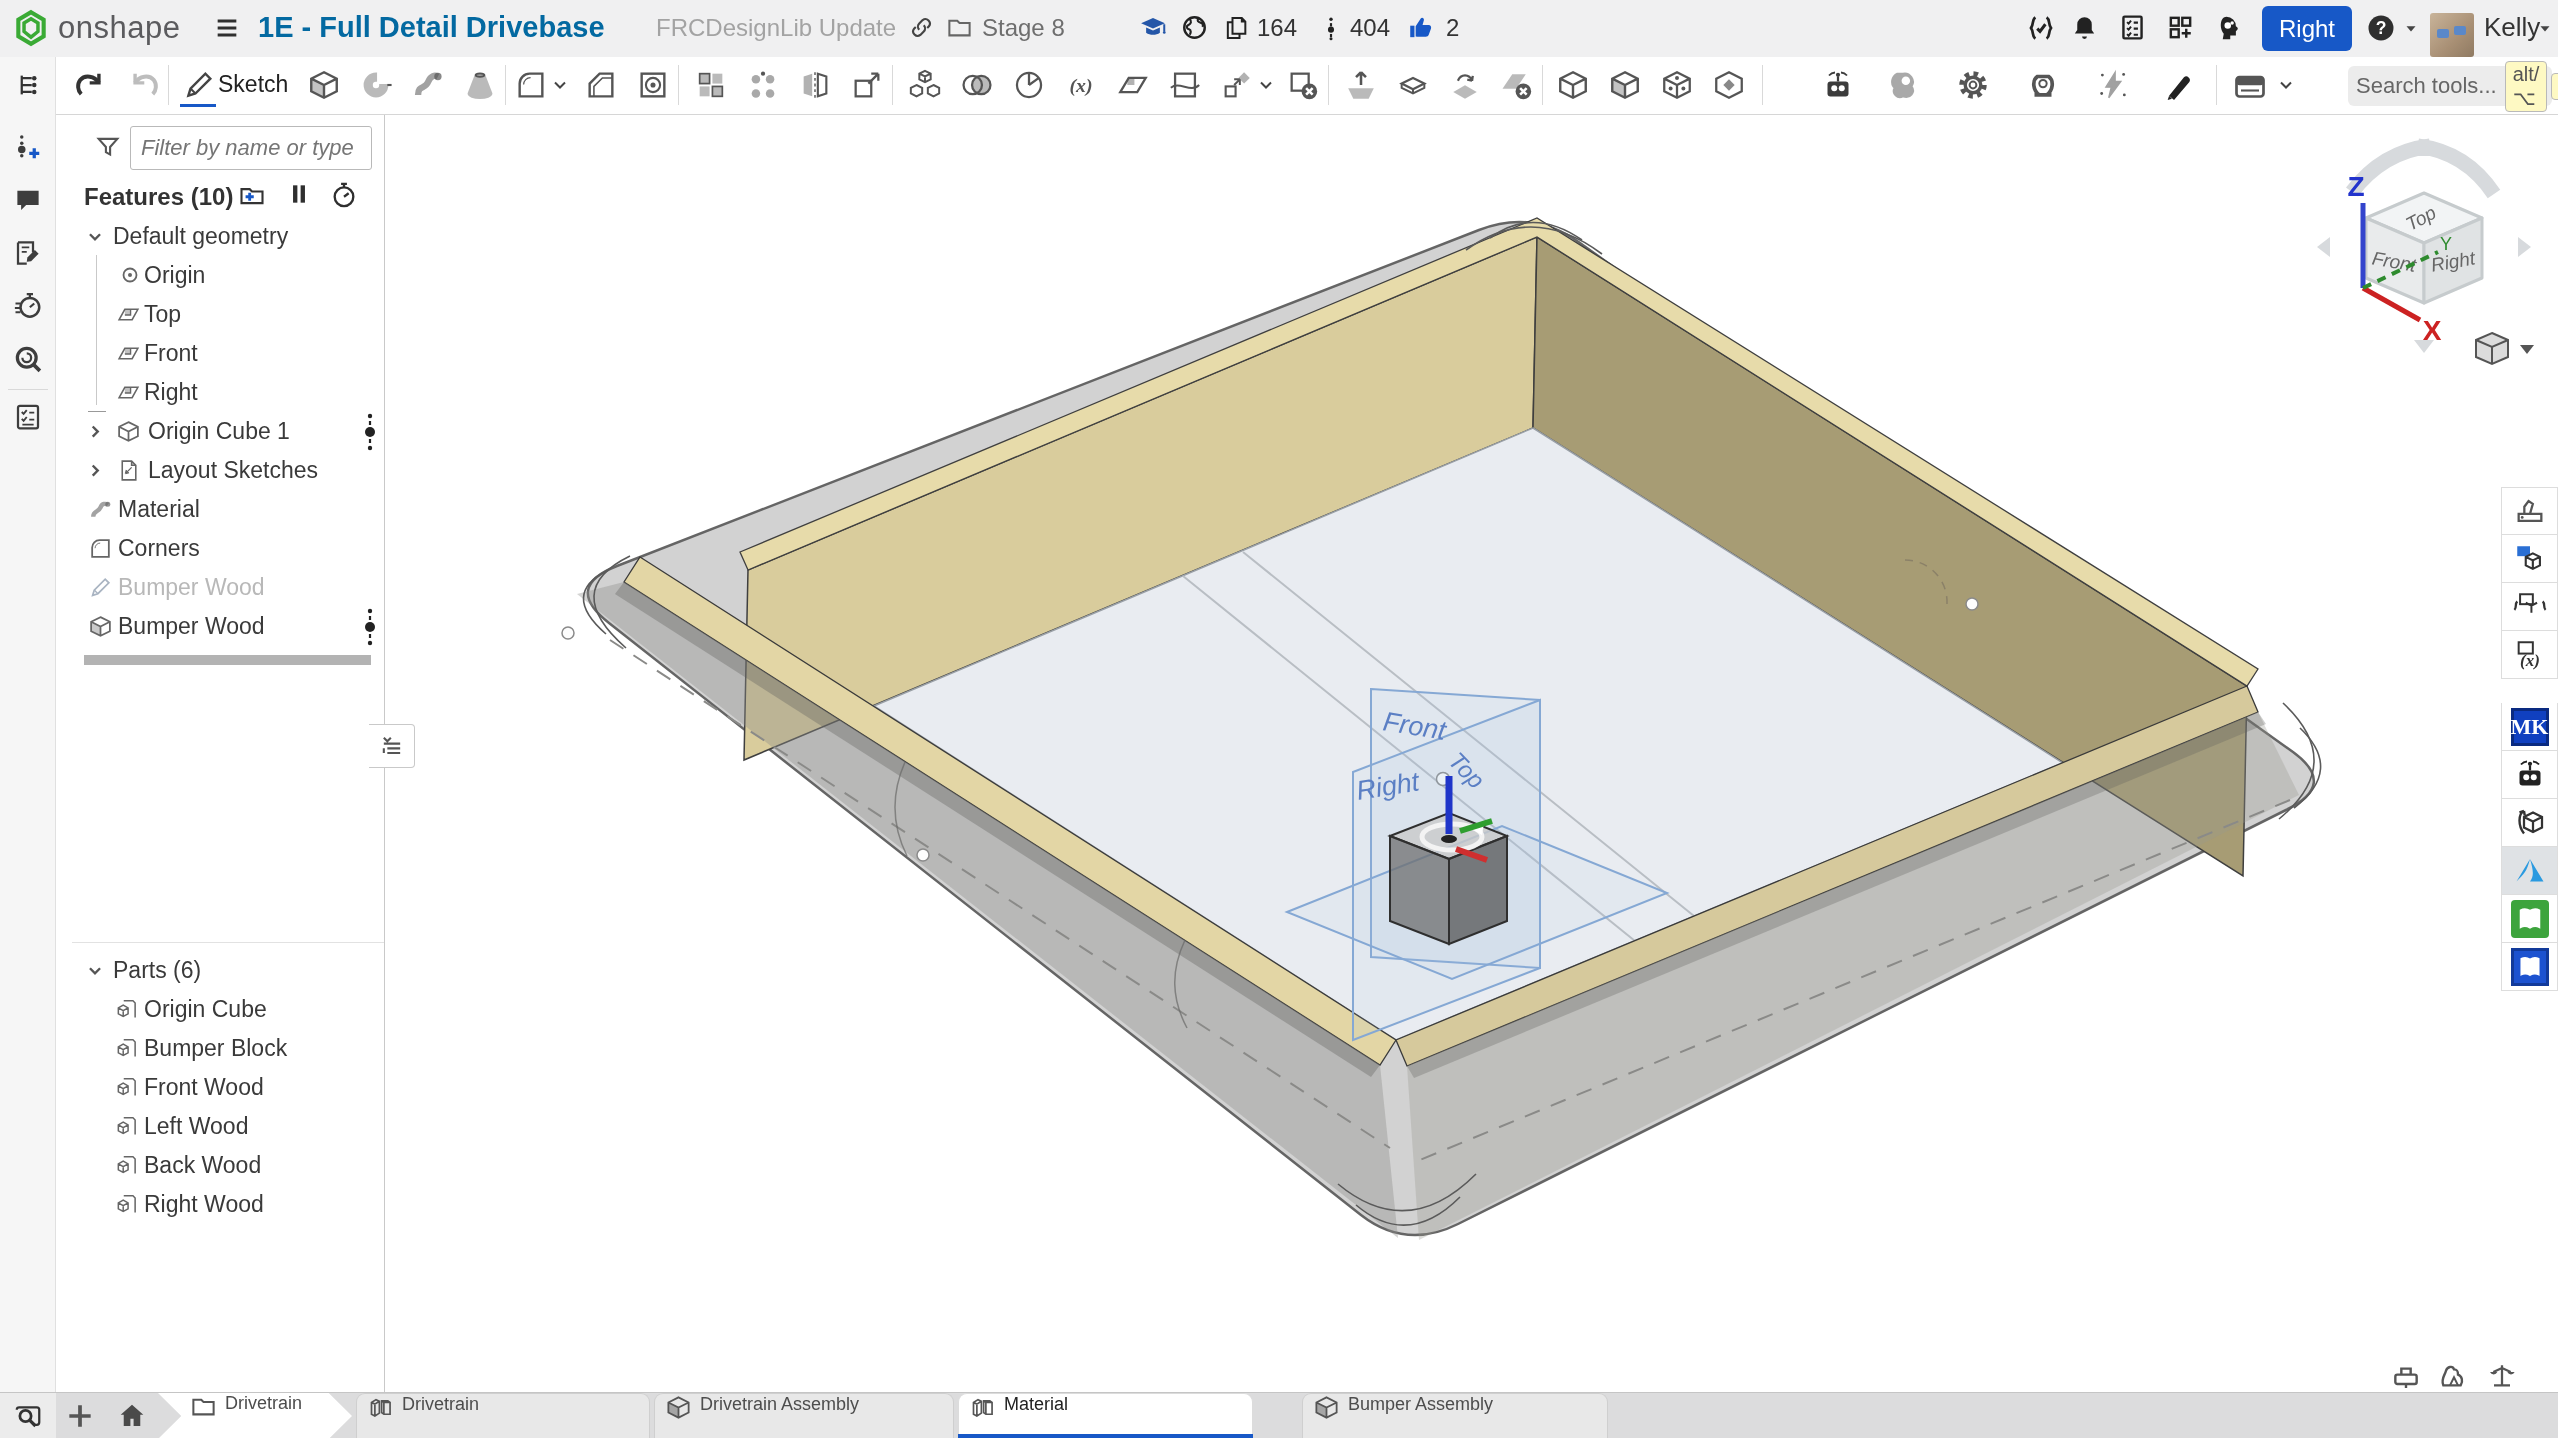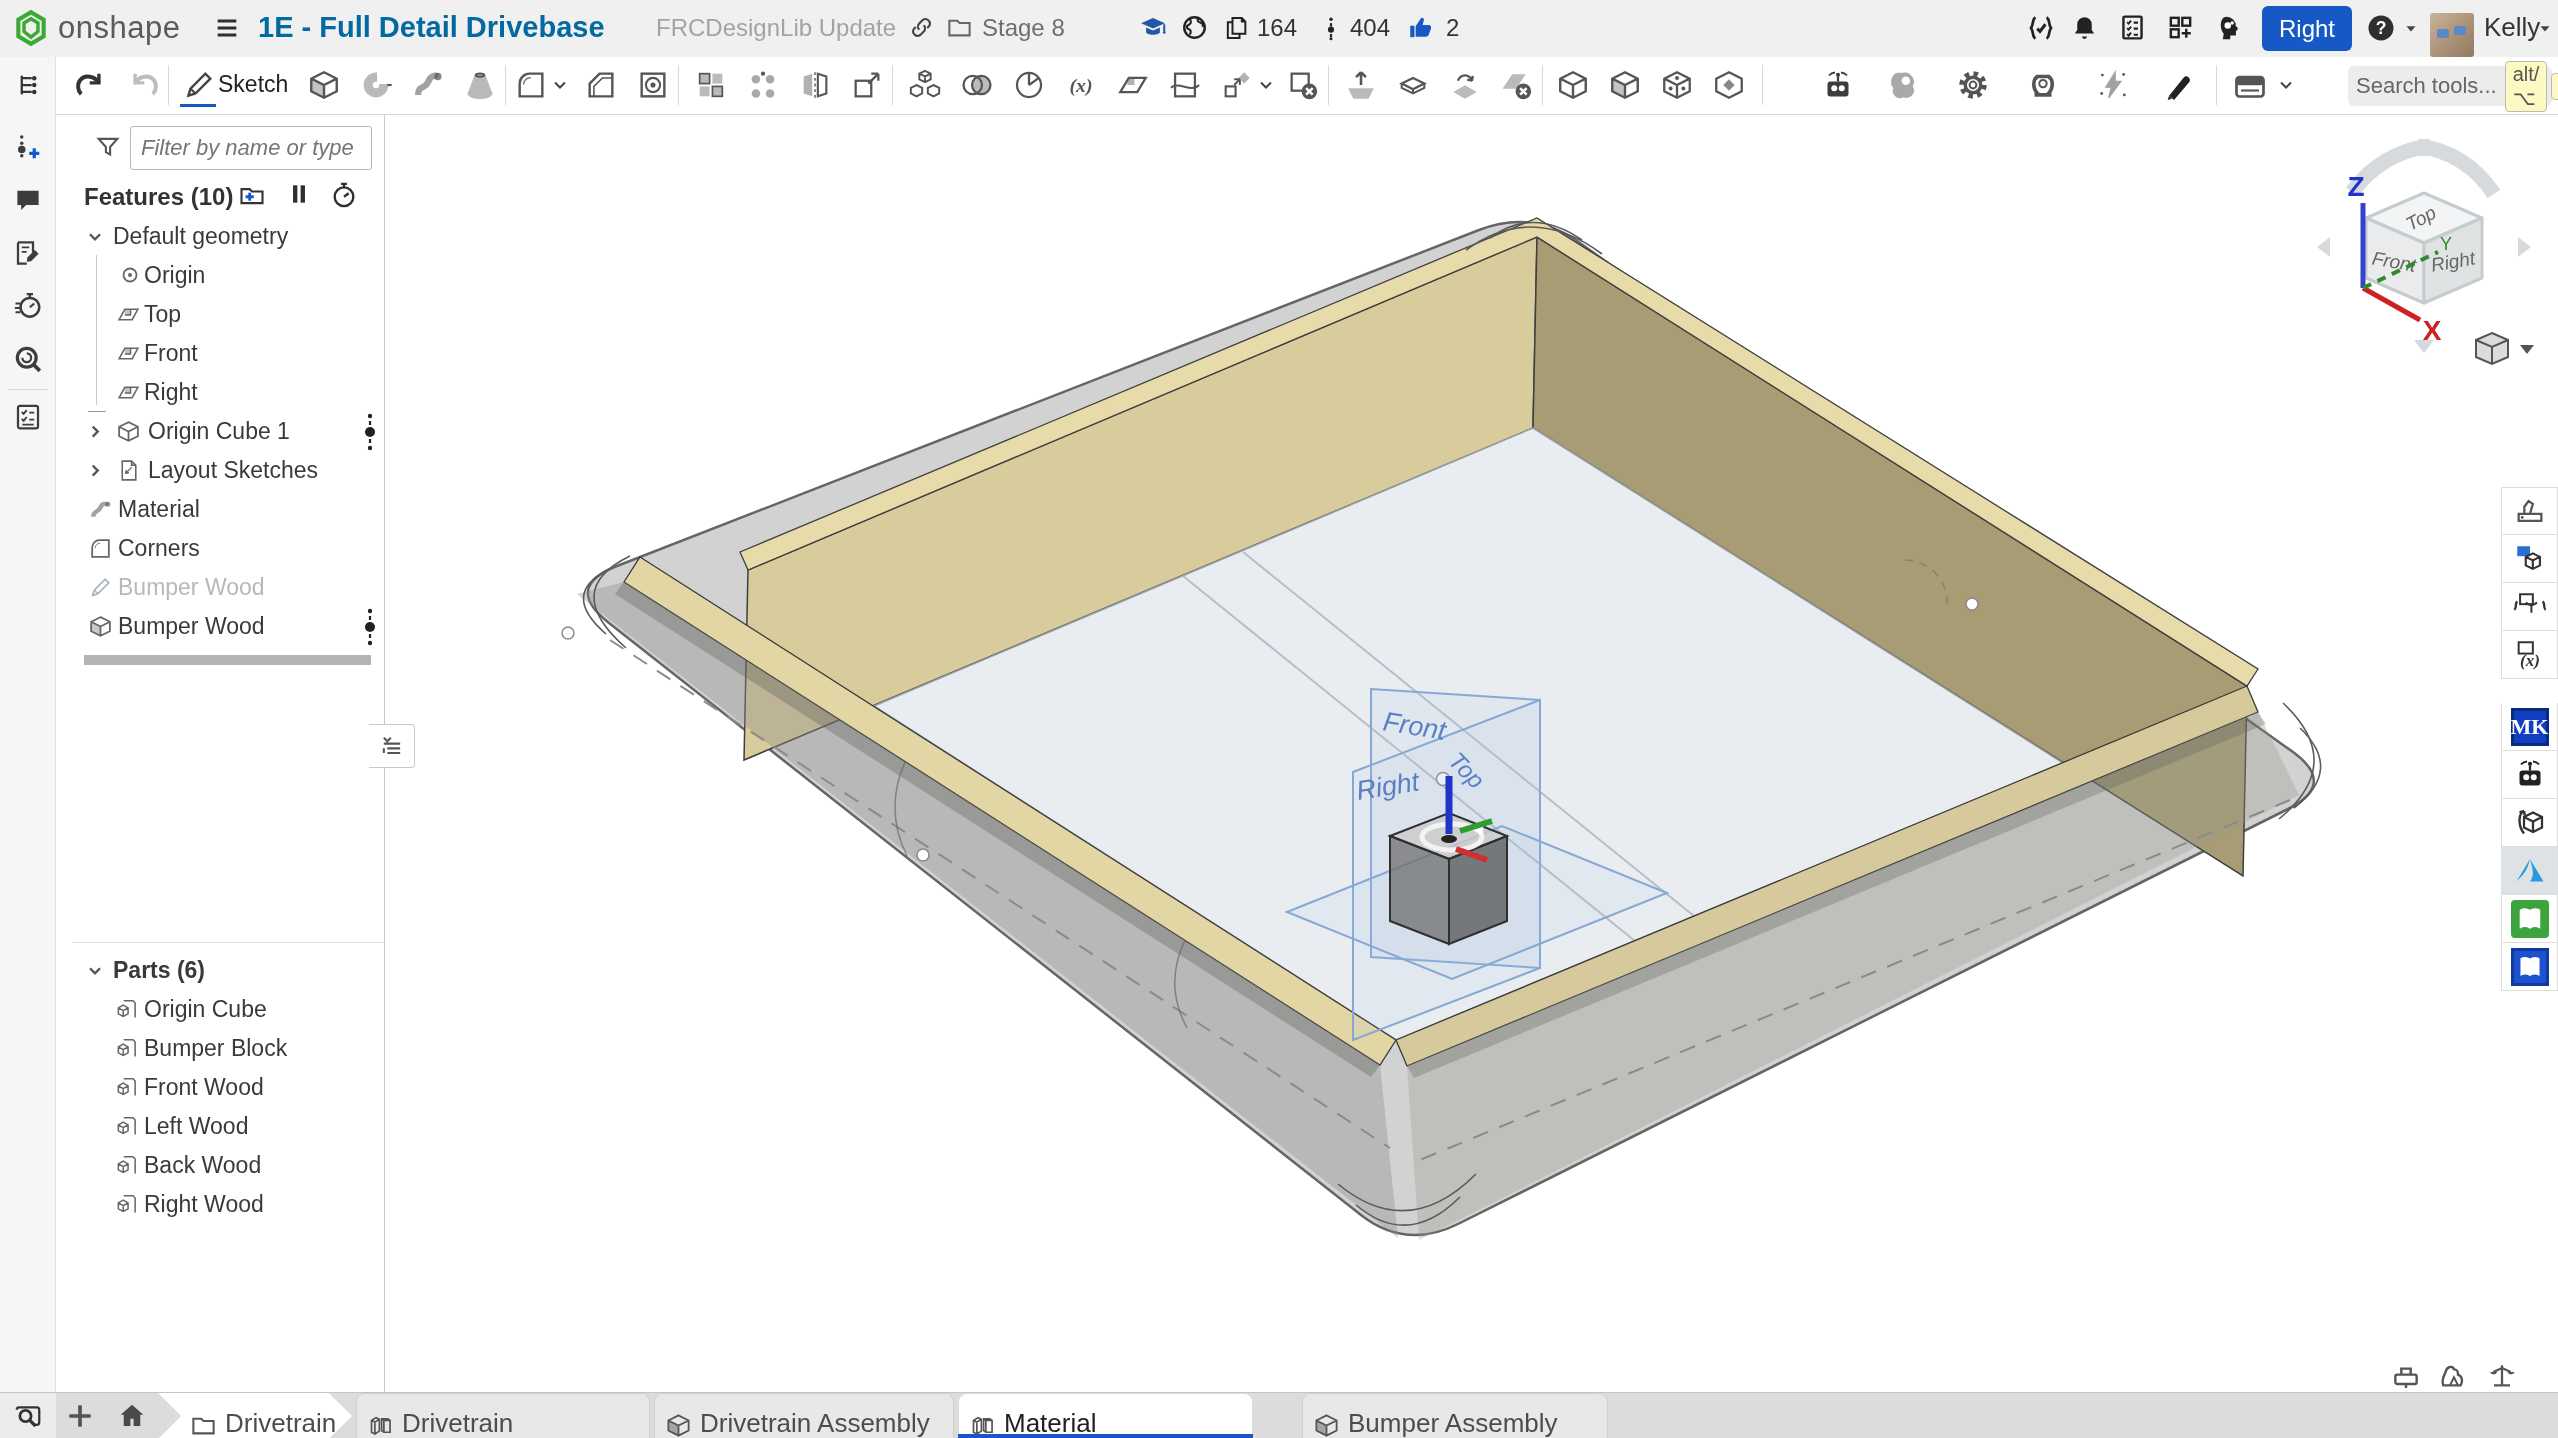--- a/index.html
+++ b/index.html
@@ -20,21 +20,21 @@
 .prow{position:absolute;left:0;width:100%;height:39px;display:flex;align-items:center;font-size:23px;color:#3a3a3a}
 .prow .chev{position:absolute;left:66px;width:22px;height:22px;color:#555}
 .prow .ricon{position:absolute;width:25px;height:25px;color:#666}
 .prow .lbl{position:absolute;white-space:nowrap}
 .handle{position:absolute;left:290px;width:16px;height:40px;color:#222}
 
 .rcell{position:absolute;left:2501px;width:57px;height:48px;background:#fff;border:1px solid #ddd;border-top:none;display:flex;align-items:center;justify-content:center}
 .rcell:first-of-type{border-top:1px solid #ddd}
 
 #bottombar{position:absolute;bottom:0;left:0;width:2558px;height:46px;background:#dcdcdd;border-top:1px solid #c5c5c5}
-.tab{position:absolute;top:0;height:46px;display:flex;align-items:flex-end;font-size:26px;color:#4d4d4d;background:#e8e8e8;border:1px solid #cfcfcf;border-bottom:none;border-radius:9px 9px 0 0;padding-left:10px}
+.tab{position:absolute;top:0;height:46px;display:flex;align-items:flex-start;font-size:18px;color:#4d4d4d;background:#e8e8e8;border:1px solid #cfcfcf;border-bottom:none;border-radius:9px 9px 0 0;padding-left:10px}
 .tab .ticon{width:27px;height:27px;margin-right:8px;color:#555;flex:0 0 auto}
 kbd{font-family:"Liberation Sans",sans-serif;background:#fef9c3;border:1px solid #b9b9b9;border-radius:4px;padding:1px 7px;font-size:20px;color:#555}
 </style>
 </head>
 <body>
 
 <svg width="0" height="0" style="position:absolute">
 <defs>
 <symbol id="s-cube" viewBox="0 0 24 24">
         <path d="M12 3 L21 7.5 V16.5 L12 21 L3 16.5 V7.5 Z M3 7.5 L12 12 L21 7.5 M12 12 V21" fill="none" stroke="currentColor" stroke-width="1.7"></path>
@@ -915,21 +915,21 @@
   </div>
   <div style="position:absolute;left:12px;top:540px;width:287px;height:10px;background:#b3b3b3"></div>
 
   <div style="position:absolute;left:0;top:827px;width:100%;height:1px;background:#e2e2e2"></div>
   <div class="prow" style="top:836px">
     <span class="chev" style="left:12px">
         <svg class="ic" width="22" height="22" viewBox="0 0 24 24">
           <use href="#s-chevd"></use>
         </svg>
       </span>
-    <span class="lbl" style="left:41px;font-weight:bold">Parts (6)</span>
+    <span class="lbl" style="left:41px;font-weight:normal">Parts (6)</span>
   </div>
   <div class="prow" style="top:875px">
     <span class="ricon" style="left:42px">
         <svg class="ic" width="26" height="26" viewBox="0 0 24 24">
           <use href="#s-part"></use>
         </svg>
       </span>
     <span class="lbl" style="left:72px">Origin Cube</span>
   </div>
   <div class="prow" style="top:914px">

